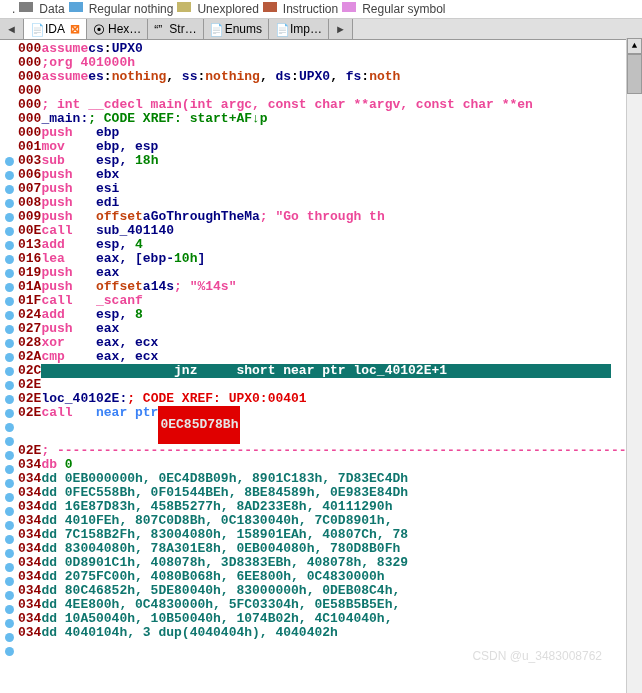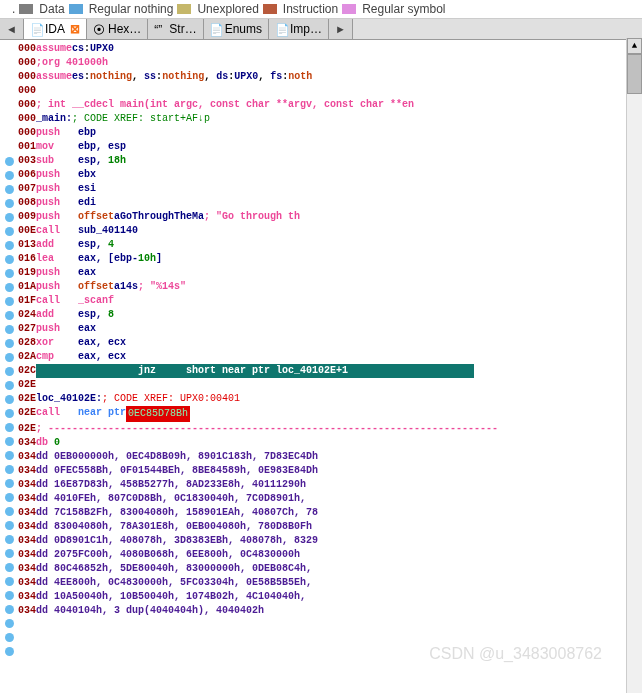--- a/index.html
+++ b/index.html
@@ -1,44 +1,44 @@
 <!DOCTYPE html>
 <html><head>
 <meta charset="utf-8">
 <style>
   *{margin:0;padding:0;box-sizing:border-box}
   body{font-family:Consolas,'Courier New',monospace;font-size:13px;background:#fff;width:642px;height:693px;overflow:hidden}
   .toolbar{display:flex;align-items:center;gap:4px;padding:2px 8px;font-family:Arial,sans-serif;font-size:12px;color:#444;border-bottom:1px solid #ccc}
   .tb-swatch{display:inline-block;width:14px;height:10px;margin-right:2px}
-  .tb-item{display:flex;align-items:center;gap:4px}
+  .tb-item{display:flex;gap:4px}
   .tabs{display:flex;background:#e0e0e0;border-bottom:1px solid #999;font-family:Arial,sans-serif;font-size:12px;user-select:none}
   .tab{padding:3px 6px;border-right:1px solid #999;background:#d6d6d6;display:flex;align-items:center;gap:3px}
   .tab.active{background:#fff;font-weight:normal}
   .tab-icon{width:12px;height:12px;display:inline-block}
   .tab-close{color:#f97316;font-weight:bold;margin-left:2px}
   .arrow{font-size:11px;color:#444}
   .listing{display:flex;background:#fff;height:calc(100% - 50px);overflow:hidden}
   .gutter{width:18px;text-align:center;padding-top:33px}
   .dot{width:9px;height:9px;border-radius:50%;background:#66bbee;margin:0 auto;margin-bottom:5px}
   .empty-dot{height:14px}
-  .code{flex:1;padding:2px 0;line-height:14px;font-size:10px;font-weight:bold;white-space:pre;overflow:hidden}
+  .code{flex:1;padding:2px 0;line-height:14px;font-size:13px;font-weight:bold;white-space:pre;overflow:hidden}
   .addr{color:#900000}
   .kw{color:#c2410c}
   .op{color:#ec4899}
   .reg{color:#000080}
   .num{color:#008200}
   .cm{color:#ec4899}
-  .xref{color:#008200;font-weight:normal}
+  .xref{color:#008200;font-weight:bold}
   .name{color:#000080}
   .ptr{color:#3b82f6}
-  .dd{color:#4c1d95}
-  .hl-red{background:#e00000;color:#86efac;font-weight:normal;padding:1px 2px}
+  .dd{color:#0f766e}
+  .hl-red{background:#e00000;color:#e5e5e5;font-weight:bold;padding:12px 2px}
   .hl-gray{background:#0f766e}
   .line{display:flex}
-  .watermark{position:absolute;bottom:30px;right:40px;color:#ddd;font-family:Arial,sans-serif;font-size:16px;pointer-events:none}
+  .watermark{position:absolute;bottom:30px;right:40px;color:#ddd;font-family:Arial,sans-serif;font-size:12px;pointer-events:none}
   .scroll{position:absolute;right:0;top:38px;width:16px;bottom:0;background:#f0f0f0;border-left:1px solid #ccc}
   .scroll-btn{height:16px;background:#e0e0e0;border:1px solid #999;text-align:center;font-size:9px;line-height:14px}
   .scroll-thumb{height:40px;background:#c0c0c0;border:1px solid #999;margin-top:0}
 </style>
 </head>
 <body>
 
 <div class="toolbar">
   <span style="margin-left:4px">.</span>
   <span class="tb-item">

